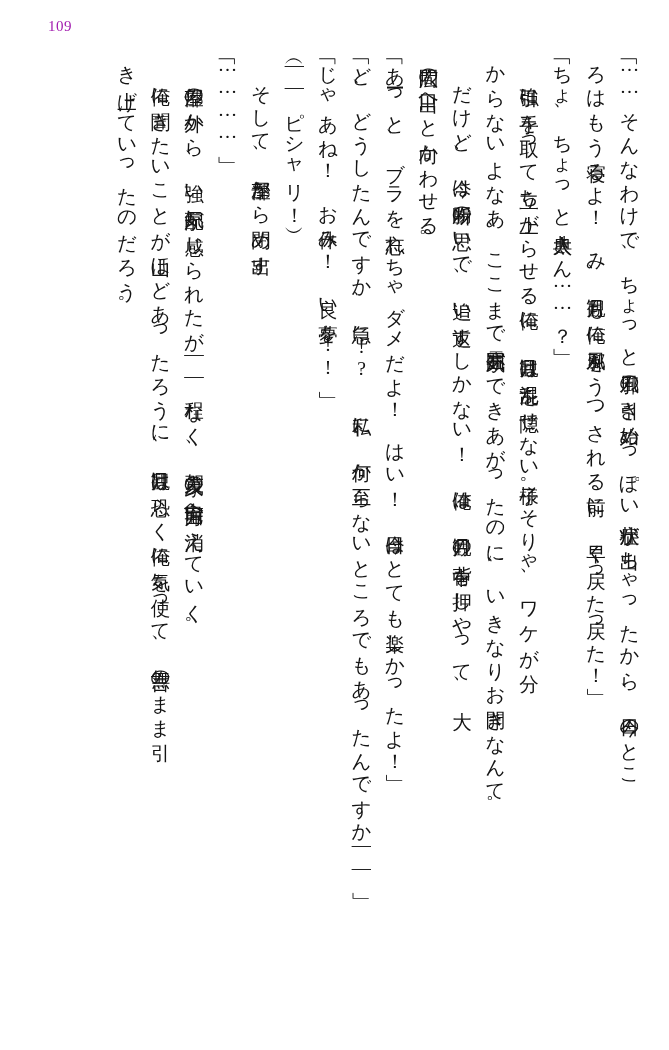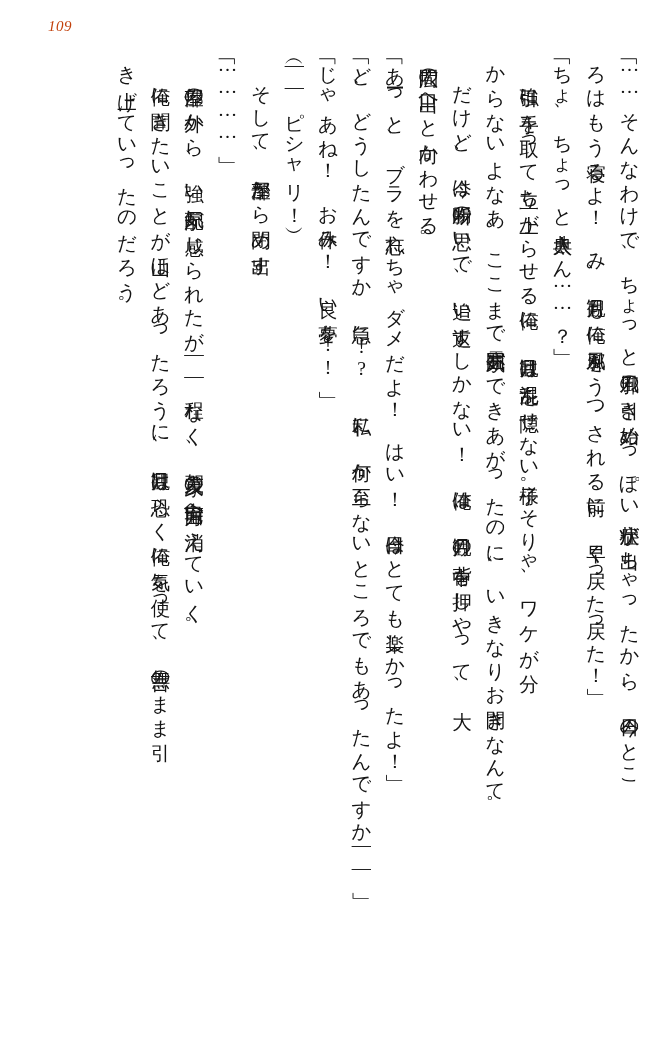--- a/index.html
+++ b/index.html
@@ -20,23 +20,22 @@
     height: 1050px;
     background: #ffffff;
     box-sizing: border-box;
   }
   #page-number {
     position: absolute;
     top: 18px;
     left: 48px;
     font-size: 15px;
     font-family: "Liberation Serif", "DejaVu Serif", serif;
-    color: #c2410c;
+    color: #a21caf;
     letter-spacing: 0.5px;
-    font-style: italic;
   }
   #body-text {
     position: absolute;
     top: 52px;
     left: 34px;
     right: 30px;
     bottom: 22px;
     display: flex;
     flex-direction: row-reverse;
     justify-content: flex-start;

